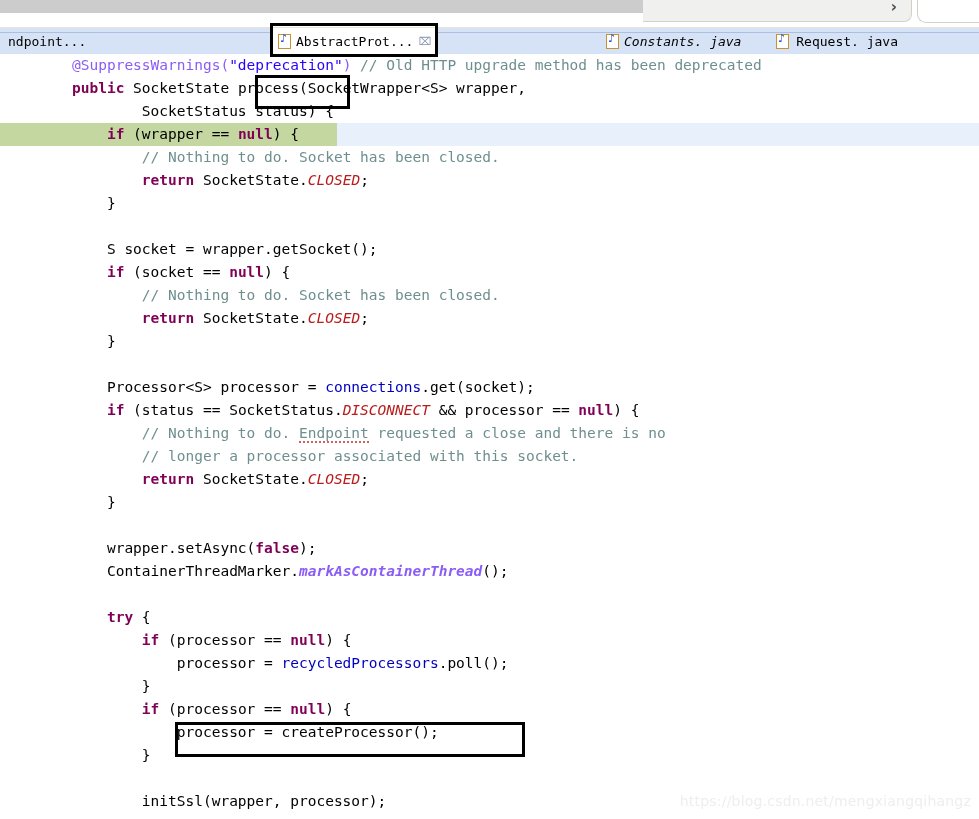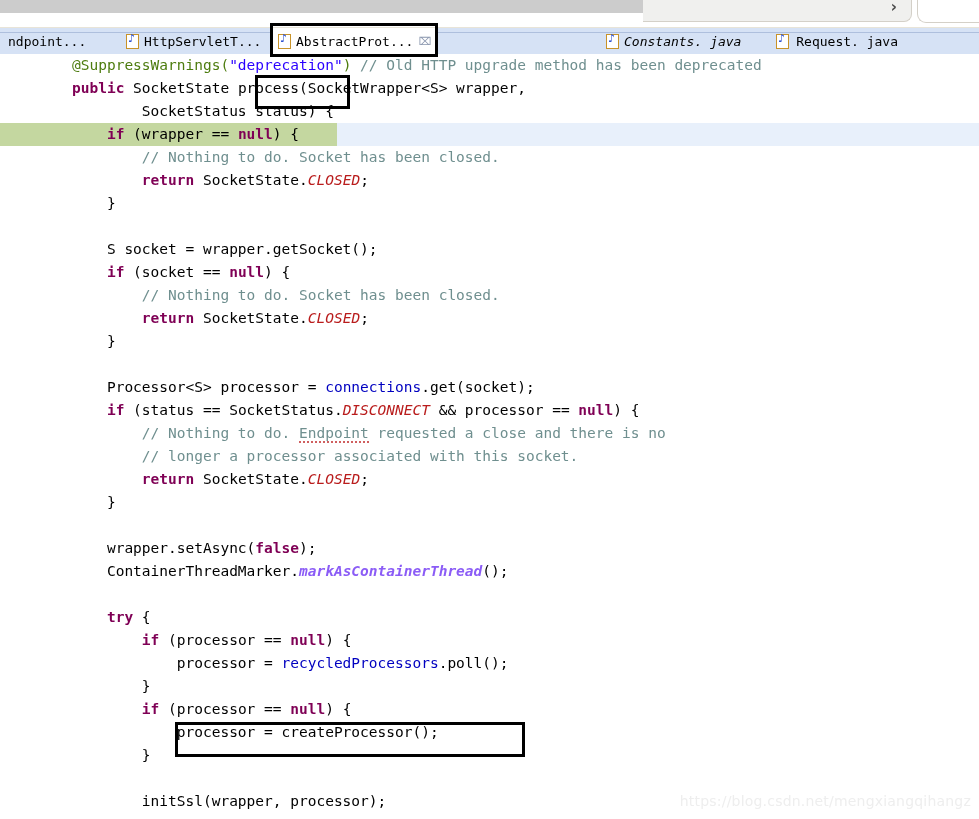--- a/index.html
+++ b/index.html
@@ -138,21 +138,21 @@
   .line.hl-green {
     background: linear-gradient(to right, #c4d7a0 0px, #c4d7a0 337px, #e8f0fb 337px, #e8f0fb 100%);
   }
   
   .kw   { color: #7f0055; font-weight: bold; }
   .cmt  { color: #6f8f8f; text-align: right; }
   .str  { color: #2a00ff; }
   .fld  { color: #0000c0; }
   .stat { color: #b91c1c; font-style: italic; text-align: center; }
   .mth  { color: #8b5cf6; font-style: italic; font-weight: bold; }
-  .ann  { color: #4d7c0f; }
+  .ann  { color: #8b5cf6; }
   .misspell {
     border-bottom: 2px dotted #d06060;
   }
 
   
   .anno-box {
     position: absolute;
     border: 3px solid #000000;
     box-sizing: border-box;
     pointer-events: none;
@@ -180,24 +180,20 @@
   <div id="top-panel">
     <span id="top-chevron">›</span>
   </div>
   <div id="top-panel-right"></div>
 </div>
 
 <div id="tabbar">
     <div class="tab" style="left: 0px; width: 118px;">
       <span>ndpoint...</span>
     </div>
-    <div class="tab" style="left: 118px; width: 152px;">
-      <span class="tab-icon"></span>
-      <span>HttpServletT...</span>
-    </div>
     <div class="tab active" style="left: 270px; width: 168px;">
       <span class="tab-icon"></span>
       <span>AbstractProt...</span>
       <span class="tab-close">⌧</span>
     </div>
     <div class="tab" style="left: 598px; width: 170px; font-style: italic;">
       <span class="tab-icon"></span>
       <span>Constants. java</span>
     </div>
     <div class="tab" style="left: 768px; width: 138px; justify-content: space-between;">

